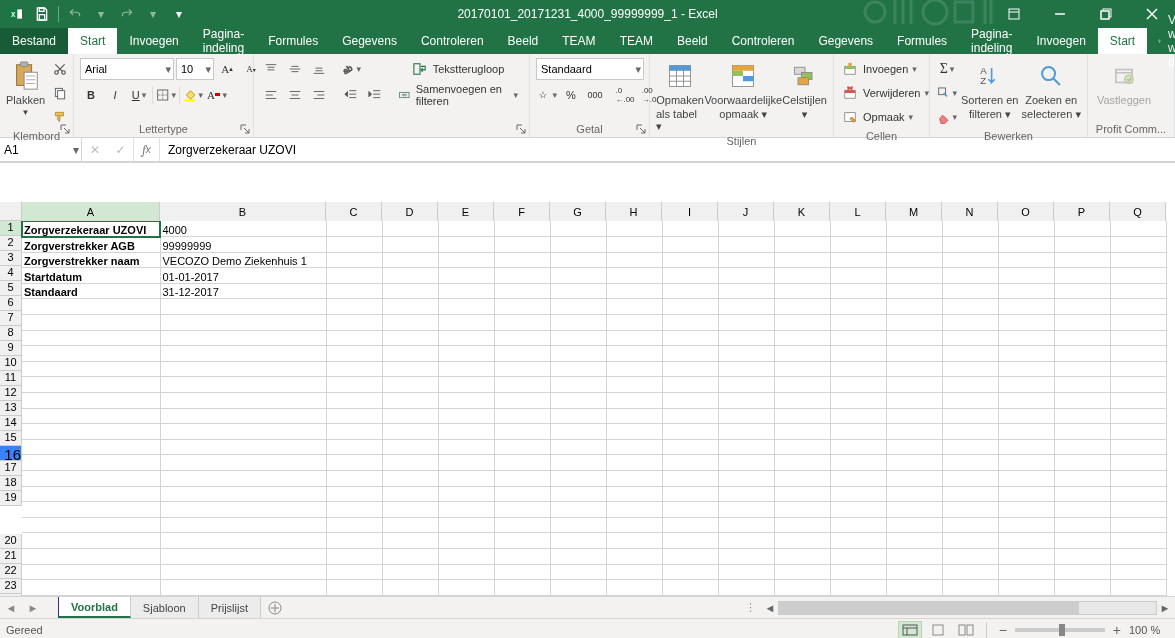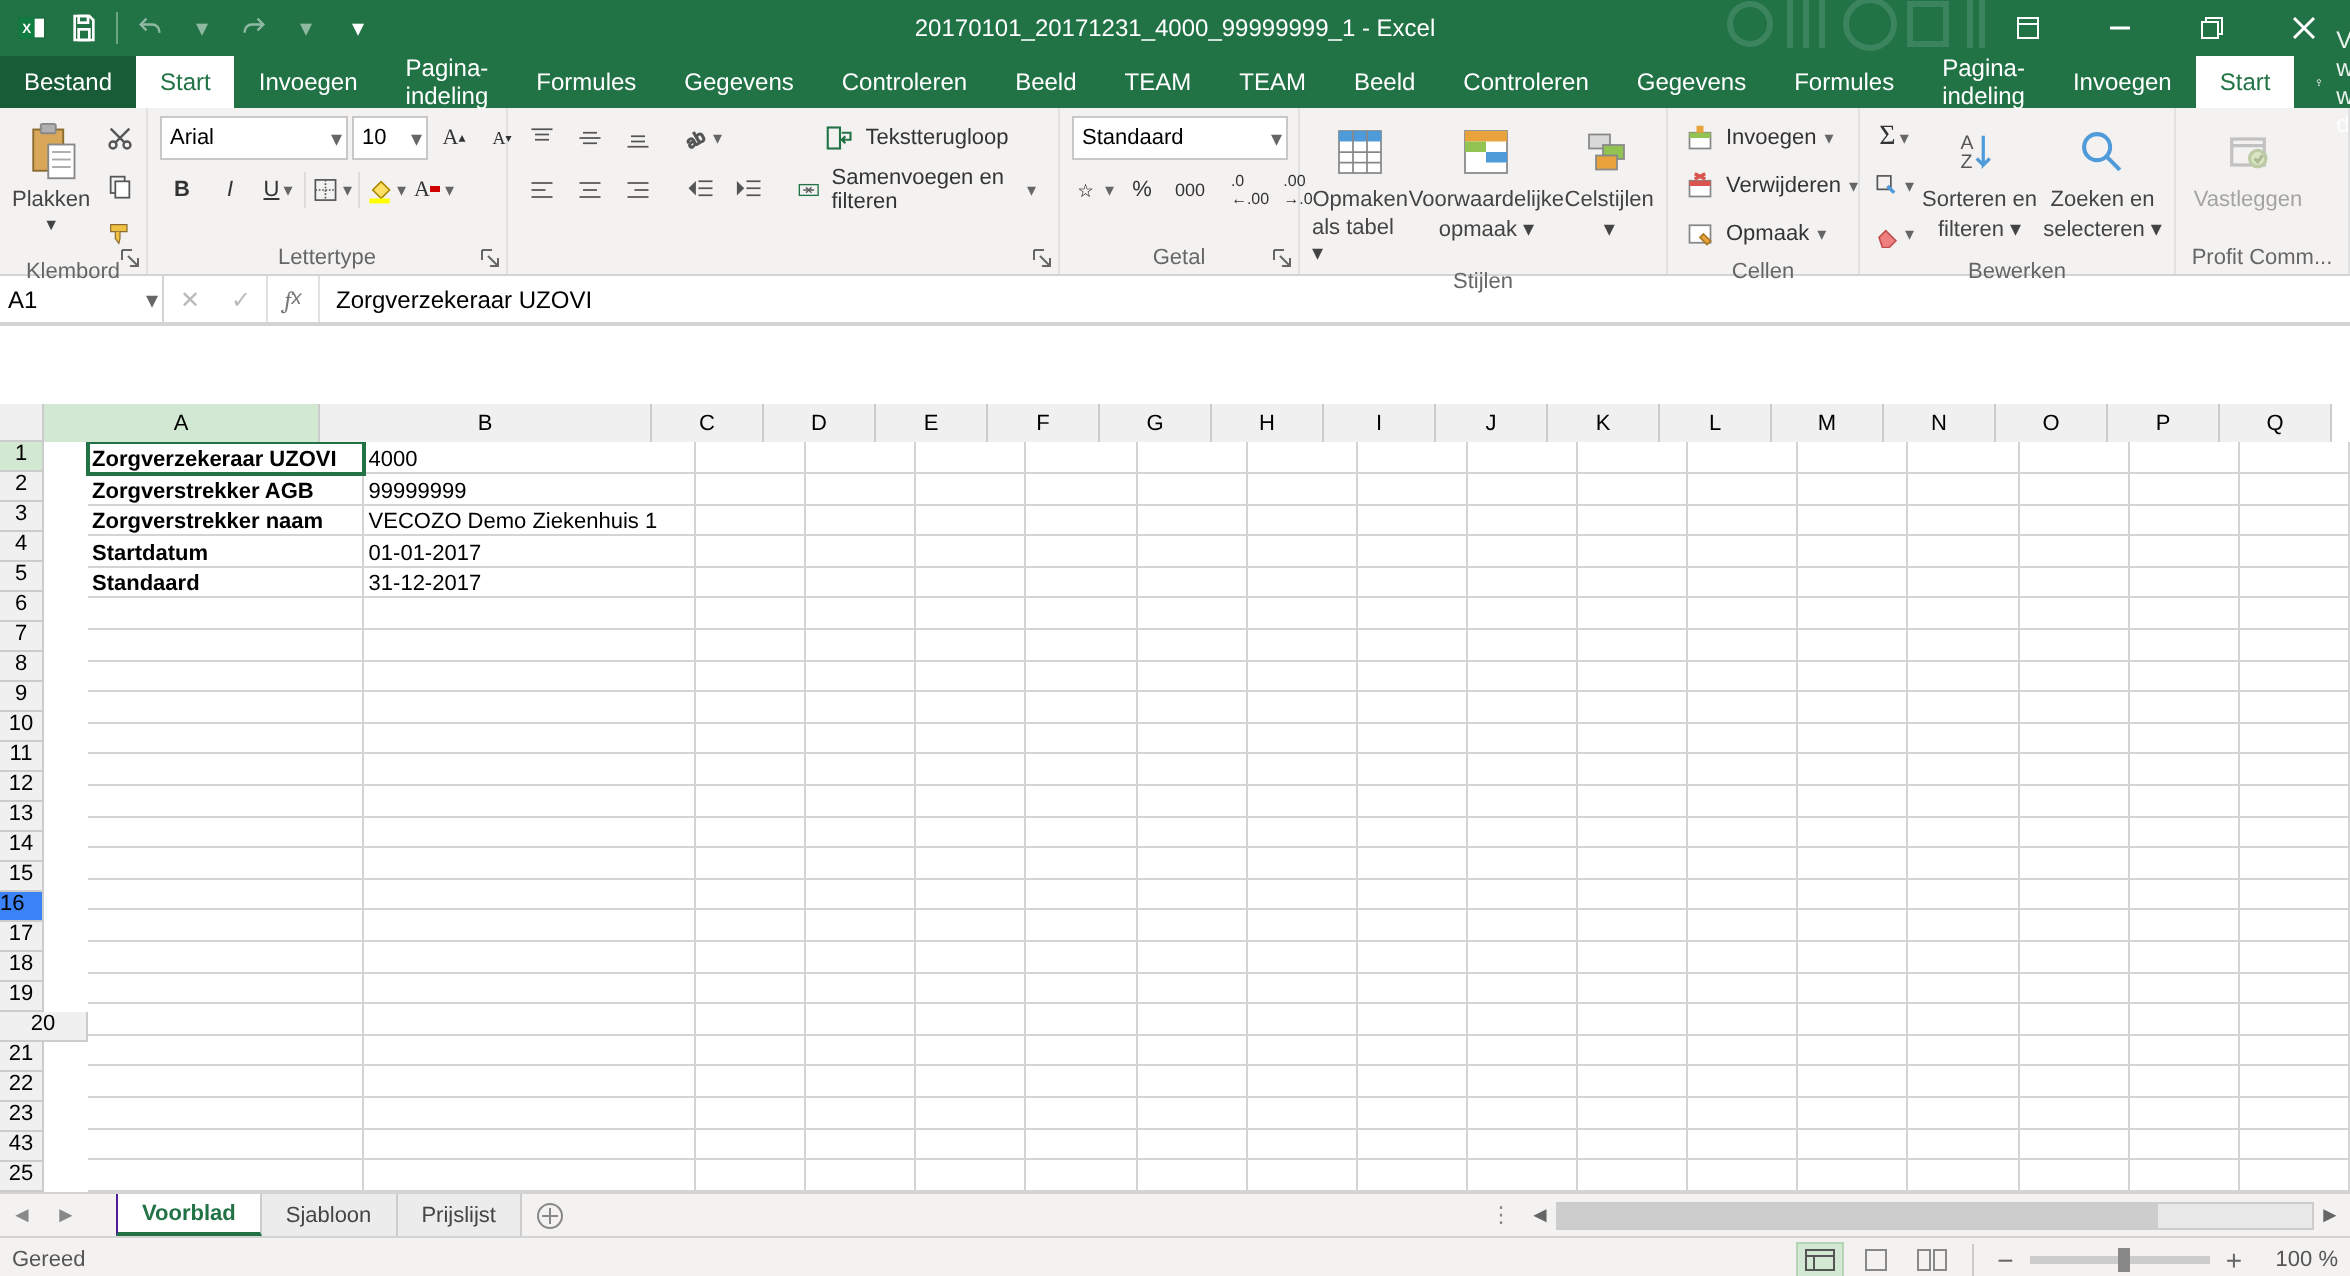--- a/index.html
+++ b/index.html
@@ -579,25 +579,25 @@
         <div style="width:22px;height:15px;border-right:1px solid #ccc;border-bottom:1px solid #ccc;font-size:11px;text-align:center;background:#f0f0f0;">6</div>
         <div style="width:22px;height:15px;border-right:1px solid #ccc;border-bottom:1px solid #ccc;font-size:11px;text-align:center;background:#f0f0f0;">7</div>
         <div style="width:22px;height:15px;border-right:1px solid #ccc;border-bottom:1px solid #ccc;font-size:11px;text-align:center;background:#f0f0f0;">8</div>
         <div style="width:22px;height:15px;border-right:1px solid #ccc;border-bottom:1px solid #ccc;font-size:11px;text-align:center;background:#f0f0f0;">9</div>
         <div style="width:22px;height:15px;border-right:1px solid #ccc;border-bottom:1px solid #ccc;font-size:11px;text-align:center;background:#f0f0f0;">10</div>
         <div style="width:22px;height:15px;border-right:1px solid #ccc;border-bottom:1px solid #ccc;font-size:11px;text-align:center;background:#f0f0f0;">11</div>
         <div style="width:22px;height:15px;border-right:1px solid #ccc;border-bottom:1px solid #ccc;font-size:11px;text-align:center;background:#f0f0f0;">12</div>
         <div style="width:22px;height:15px;border-right:1px solid #ccc;border-bottom:1px solid #ccc;font-size:11px;text-align:center;background:#f0f0f0;">13</div>
         <div style="width:22px;height:15px;border-right:1px solid #ccc;border-bottom:1px solid #ccc;font-size:11px;text-align:center;background:#f0f0f0;">14</div>
         <div style="width:22px;height:15px;border-right:1px solid #ccc;border-bottom:1px solid #ccc;font-size:11px;text-align:center;background:#f0f0f0;">15</div>
-        <div style="width:22px;height:15px;border-right:1px solid #ccc;border-bottom:1px solid #ccc;font-size:11px;text-align:left;background:#3b82f6;">16</div>
+        <div style="width:22px;height:15px;border-right:1px solid #ccc;border-bottom:1px solid #ccc;font-size:15px;text-align:right;background:#3b82f6;">16</div>
         <div style="width:22px;height:15px;border-right:1px solid #ccc;border-bottom:1px solid #ccc;font-size:11px;text-align:center;background:#f0f0f0;">17</div>
         <div style="width:22px;height:15px;border-right:1px solid #ccc;border-bottom:1px solid #ccc;font-size:11px;text-align:center;background:#f0f0f0;">18</div>
         <div style="width:22px;height:15px;border-right:1px solid #ccc;border-bottom:1px solid #ccc;font-size:11px;text-align:center;background:#f0f0f0;">19</div>
-        <div style="width:44px;height:15px;border-right:1px solid #ccc;border-bottom:1px solid #ccc;font-size:11px;text-align:center;background:#f0f0f0;">20</div>
+        <div style="width:22px;height:15px;border-right:1px solid #ccc;border-bottom:1px solid #ccc;font-size:11px;text-align:center;background:#f0f0f0;margin-top:28px;">20</div>
         <div style="width:22px;height:15px;border-right:1px solid #ccc;border-bottom:1px solid #ccc;font-size:11px;text-align:center;background:#f0f0f0;">21</div>
         <div style="width:22px;height:15px;border-right:1px solid #ccc;border-bottom:1px solid #ccc;font-size:11px;text-align:center;background:#f0f0f0;">22</div>
         <div style="width:22px;height:15px;border-right:1px solid #ccc;border-bottom:1px solid #ccc;font-size:11px;text-align:center;background:#f0f0f0;">23</div>
         <div style="width:22px;height:15px;border-right:1px solid #ccc;border-bottom:1px solid #ccc;font-size:11px;text-align:center;background:#f0f0f0;">43</div>
         <div style="width:22px;height:15px;border-right:1px solid #ccc;border-bottom:1px solid #ccc;font-size:11px;text-align:center;background:#f0f0f0;">25</div>
       </div>
       <table class="cells">
         <tbody>
           <tr>
             <td style="width:138px;" class=" bold selcell">Zorgverzekeraar UZOVI</td>
@@ -1106,15 +1106,15 @@
           <rect x="1" y="1" width="6" height="10"></rect>
           <rect x="9" y="1" width="6" height="10"></rect>
         </svg>
       </div>
     <div style="width:1px;height:16px;background:#ccc;margin:0 4px;"></div>
     <div style="font-size:14px;color:#666;padding:0 4px;">−</div>
     <div class="zoomslider">
         <div class="thumb"></div>
       </div>
     <div style="font-size:14px;color:#666;padding:0 4px;">+</div>
-    <span style="width:40px;text-align:right;">100 %</span>
+    <span style="width:40px;text-align:left;">100 %</span>
   </div>
 </div>
 
 </body></html>

